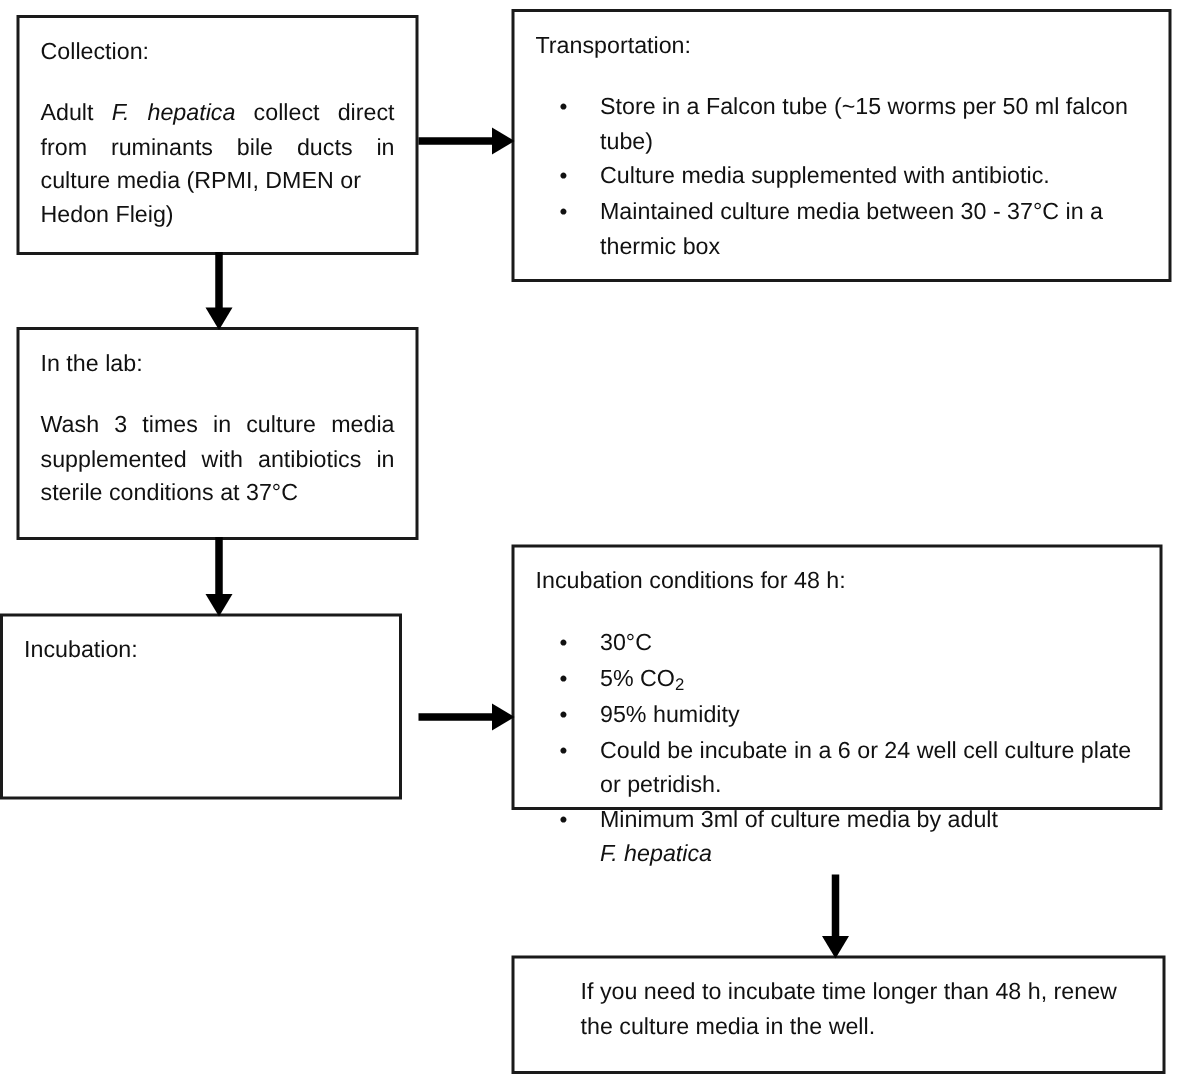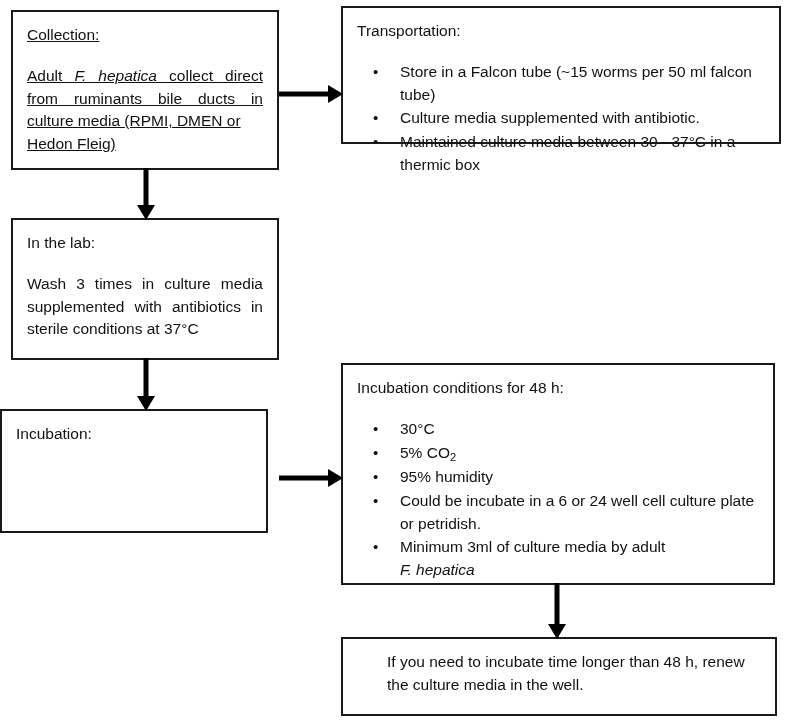--- a/index.html
+++ b/index.html
@@ -58,25 +58,25 @@
     top: 0;
     font-size: 15px;
     line-height: 1.47;
   }
   sub {
     font-size: 0.72em;
     vertical-align: -0.28em;
   }
 
   
-  #box-collection   { left: 11px;  top: 10px;  width: 268px; height: 160px; text-decoration: underline; }
-  #box-transport    { left: 341px; top: 6px;   width: 440px; height: 138px; }
+  #box-collection   { left: 11px;  top: 10px;  width: 268px; height: 160px; }
+  #box-transport    { left: 341px; top: 6px;   width: 440px; height: 182px; }
   #box-lab          { left: 11px;  top: 218px; width: 268px; height: 142px; }
   #box-incubation   { left: 0;  top: 409px; width: 268px; height: 124px; }
-  #box-conditions   { left: 341px; top: 363px; width: 434px; height: 222px; }
+  #box-conditions   { left: 341px; top: 363px; width: 434px; height: 177px; }
   #box-renew        { left: 341px; top: 637px; width: 436px; height: 79px; padding-left: 44px; }
 
   
   .arrow-h, .arrow-v {
     position: absolute;
   }
   .arrow-h .shaft {
     position: absolute;
     left: 0;
     top: 50%;

